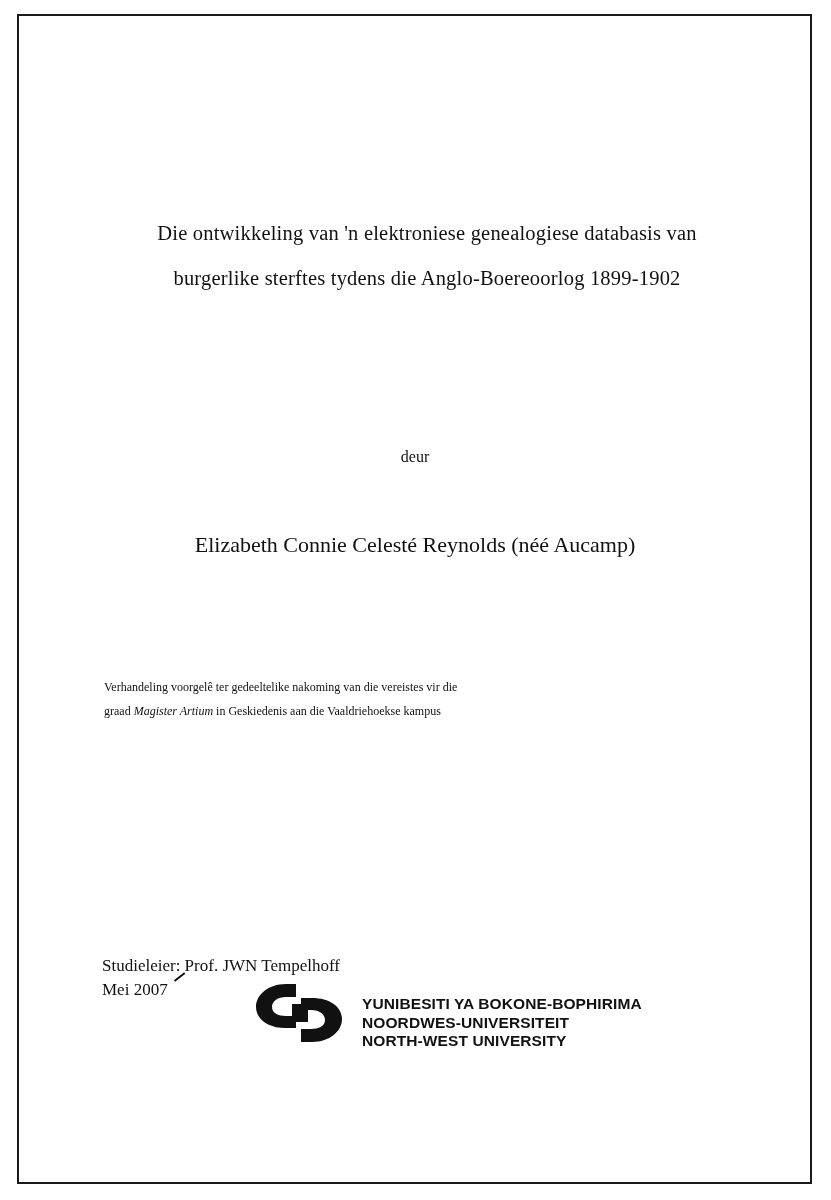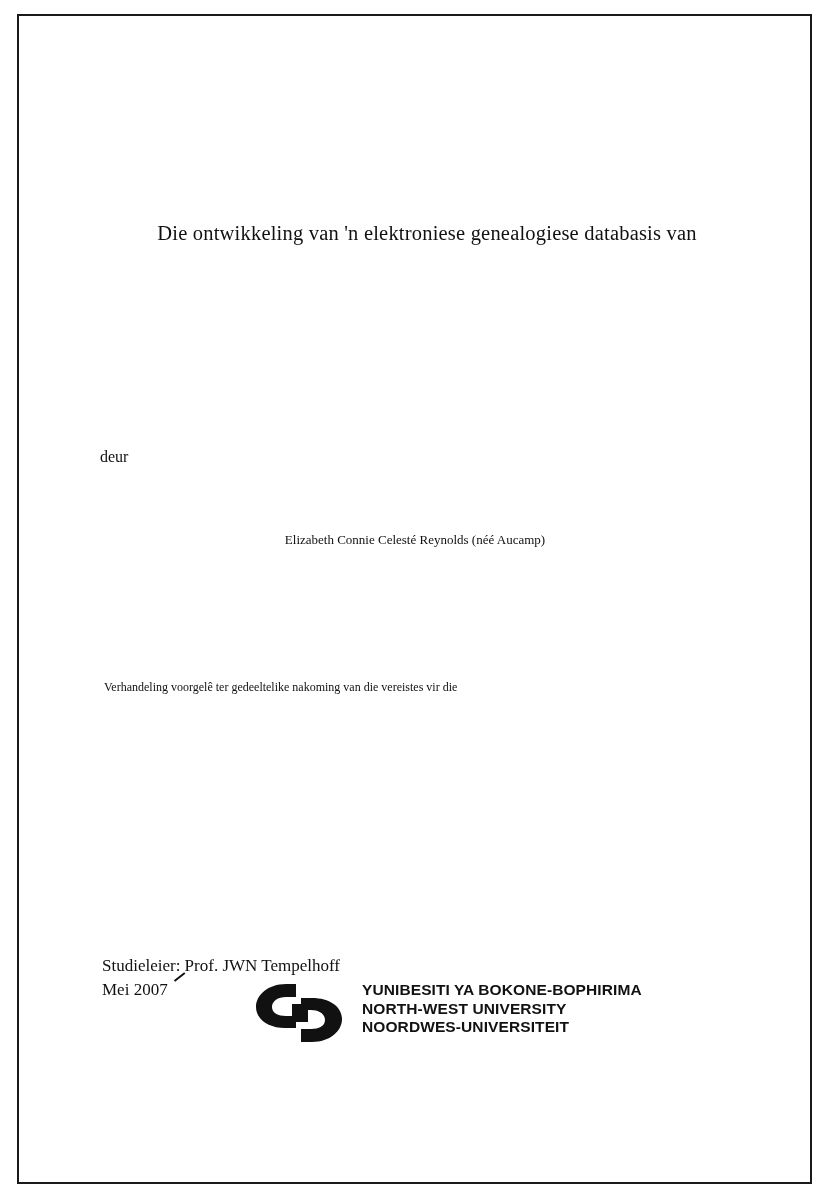--- a/index.html
+++ b/index.html
@@ -51,30 +51,30 @@
   }
   .title-line {
     display: block;
     white-space: nowrap;
   }
   .deur {
     position: absolute;
     left: 0;
     top: 434px;
     width: 630px;
-    text-align: left;
+    text-align: center;
     font-size: 16px;
   }
   .author {
     position: absolute;
     left: 0;
     top: 518px;
     width: 630px;
     text-align: center;
-    font-size: 13px;
+    font-size: 22px;
   }
   .statement {
     position: absolute;
     left: 4px;
     top: 662px;
     width: 614px;
     font-size: 12px;
     line-height: 23.5px;
     text-align: justify;
   }
@@ -117,67 +117,69 @@
   .logo-mark {
     position: absolute;
     left: 0;
     top: 4px;
     width: 112px;
     height: 66px;
   }
   .logo-text {
     position: absolute;
     left: 110px;
-    top: 5px;
+    top: 19px;
     font-family: "Liberation Sans", sans-serif;
     font-size: 15.5px;
     font-weight: bold;
     line-height: 18.5px;
     letter-spacing: 0.1px;
     color: #111;
     white-space: nowrap;
   }
 </style>
 </head>
 <body>
 
 <div class="page">
   <div class="scan-frame"></div>
 
   <div class="content">
 
     <div class="title-block">
       <span class="title-line">Die ontwikkeling van 'n elektroniese genealogiese databasis van</span>
+      <span class="title-line">burgerlike sterftes tydens die Anglo-Boereoorlog 1899-1902</span>
     </div>
 
     <div class="deur">deur</div>
 
     <div class="author">Elizabeth Connie Celesté Reynolds (néé Aucamp)</div>
 
     <div class="statement">
       <span>Verhandeling voorgelê ter gedeeltelike nakoming van die vereistes vir die</span>
+      <div class="line2"><span>graad </span><em>Magister Artium</em><span> in Geskiedenis aan die Vaaldriehoekse kampus</span></div>
     </div>
 
     <div class="supervisor">
       <div>Studieleier: Prof. JWN Tempelhoff</div>
       <div class="date"><span>Mei 2007</span><span class="strike"></span></div>
     </div>
 
     <div class="logo-wrap">
       <svg class="logo-mark" viewBox="0 0 112 66" aria-hidden="true">
         <g fill="#111111">
 
           <path d="M34 4 C16 4 4 15 4 27 C4 39 16 48 33 48 L44 48 L44 36 L34 36 C26 36 20 33 20 27 C20 21 26 17 34 17 L44 17 L44 4 Z"></path>
 
           <path d="M60 18 L49 18 L49 30 L59 30 C67 30 73 34 73 40 C73 46 67 49 59 49 L49 49 L49 62 L60 62 C78 62 90 51 90 39 C90 27 78 18 60 18 Z"></path>
 
           <rect x="40" y="24" width="16" height="18"></rect>
         </g>
       </svg>
       <div class="logo-text">
         <div>YUNIBESITI YA BOKONE-BOPHIRIMA</div>
+        <div>NOORDWES-UNIVERSITEIT</div>
         <div>NORTH-WEST UNIVERSITY</div>
-        <div>NOORDWES-UNIVERSITEIT</div>
       </div>
     </div>
 
   </div>
 </div>
 
 </body></html>

